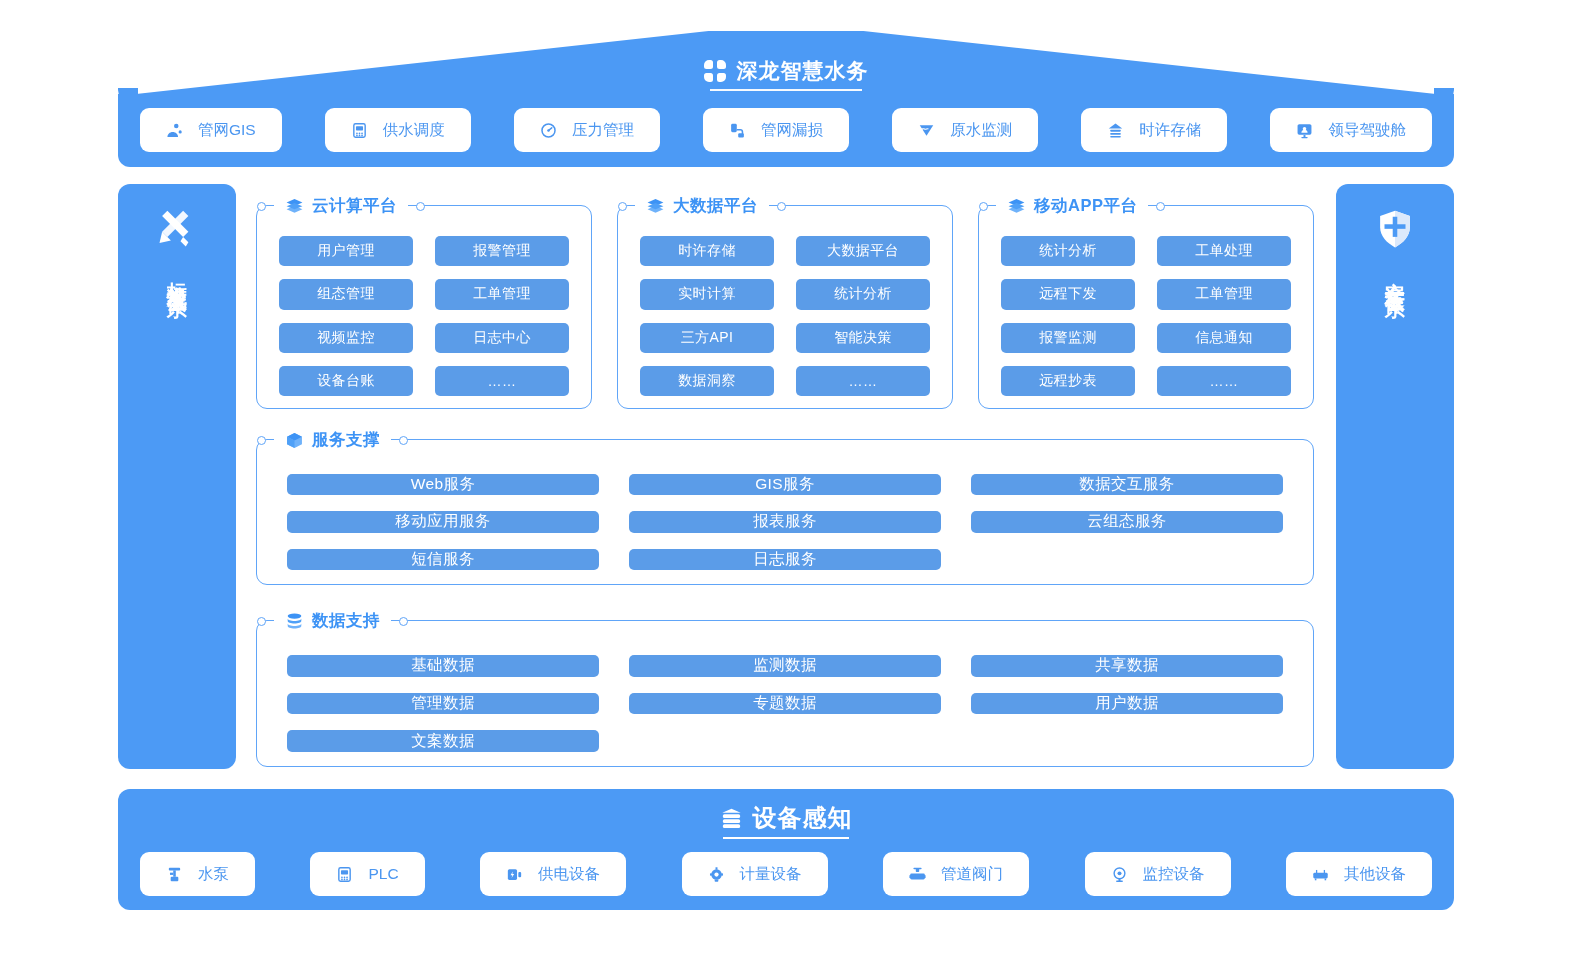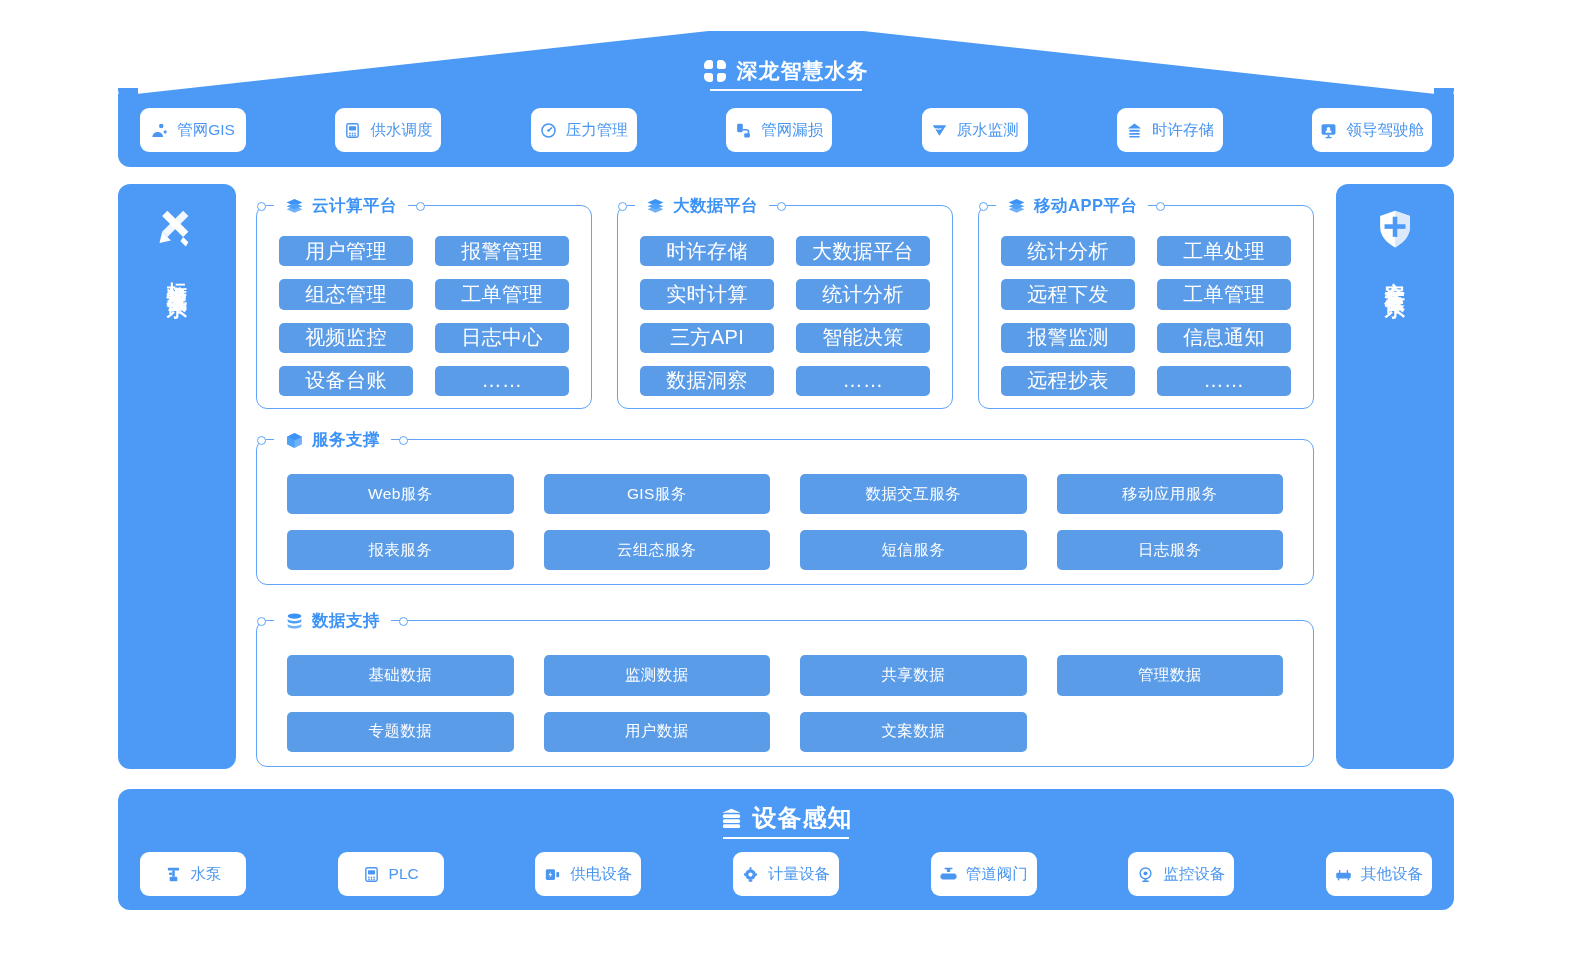--- a/index.html
+++ b/index.html
@@ -39,22 +39,22 @@
   .quad i:nth-child(2){right:0;top:0;border-top-right-radius:5px;}
   .quad i:nth-child(3){left:0;bottom:0;border-bottom-left-radius:5px;}
   .quad i:nth-child(4){right:0;bottom:0;border-bottom-right-radius:5px;}
 
   .pillrow{
     position:absolute;left:22px;right:22px;top:14px;height:44px;
     display:flex;justify-content:space-between;align-items:center;
   }
   .pill{
     background:#ffffff;border-radius:9px;height:44px;
-    display:flex;align-items:center;justify-content:center;gap:9px;
-    color:#4b96f0;font-size:15.5px;padding:0 8px;min-width:106px;
+    display:flex;align-items:center;justify-content:center;gap:15px;
+    color:#4b96f0;font-size:15.5px;padding:0 26px;min-width:106px;
     box-sizing:border-box;
   }
   .pill .ico{width:17px;height:17px;flex:0 0 17px;display:block;}
 
   
   .side{
     position:absolute;width:118px;background:#4c9af5;border-radius:12px;
     top:184px;height:585px;
     display:flex;flex-direction:column;align-items:center;padding-top:24px;
     box-sizing:border-box;
@@ -86,24 +86,24 @@
     flex:0 0 7px;
   }
   .panel-title .ti{width:19px;height:19px;display:block;}
 
   .grid2{
     position:absolute;left:0;right:0;top:30px;bottom:12px;
     display:grid;grid-template-columns:1fr 1fr;gap:13px 22px;padding:0 22px;box-sizing:border-box;
   }
   .grid4{
     position:absolute;left:0;right:0;top:34px;bottom:14px;
-    display:grid;grid-template-columns:repeat(4,1fr);gap:16px 30px;padding:0 30px;box-sizing:border-box;
+    display:grid;grid-template-columns:repeat(3,1fr);gap:16px 30px;padding:0 30px;box-sizing:border-box;
   }
   .tile{
-    background:#5b9ce8;border-radius:5px;color:#ffffff;font-size:20px;
+    background:#5b9ce8;border-radius:5px;color:#ffffff;font-size:14px;
     display:flex;align-items:center;justify-content:center;letter-spacing:.4px;
   }
   .tile.wide{font-size:15.5px;}
 
   
   .bottombar{
     position:absolute;left:118px;top:789px;width:1336px;height:121px;
     background:#4c9af5;border-radius:12px;
   }
   .bottombar .btitle{

